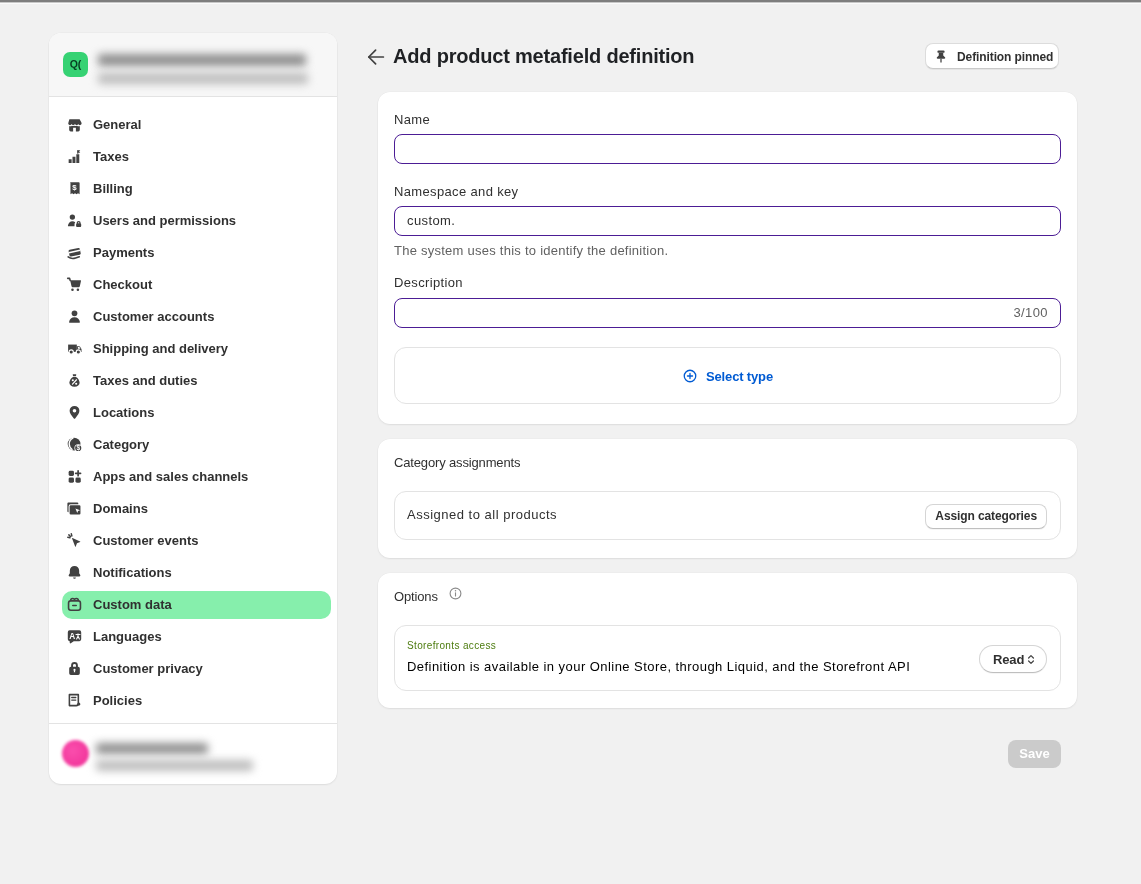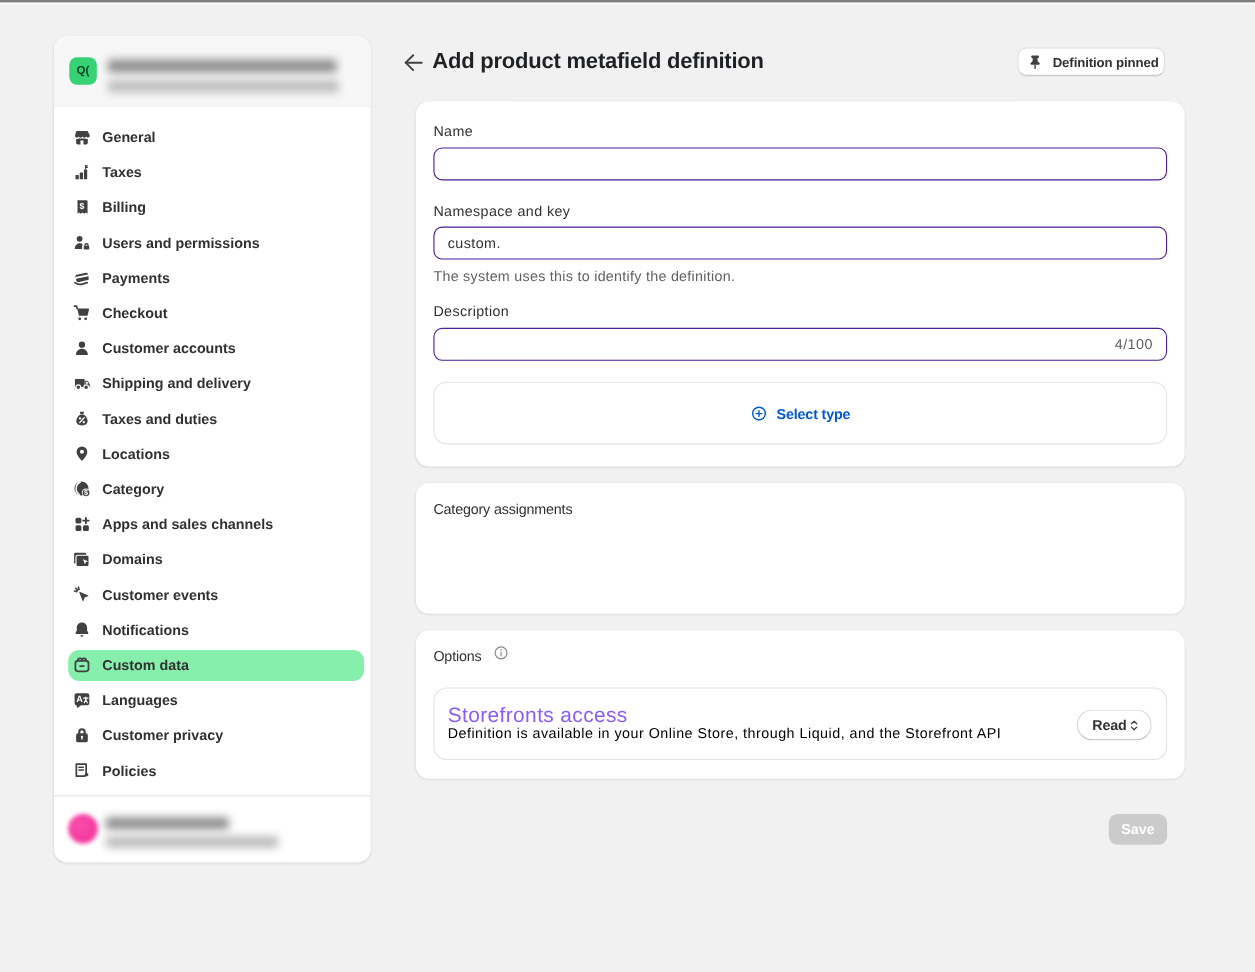--- a/index.html
+++ b/index.html
@@ -35,21 +35,21 @@
 .inp { position:absolute; left:16px; width:667px; height:30px; background:#fff; border:1px solid #4c1d95; border-radius:8px; font-size:13px; color:#303030; line-height:28px; padding:0 12px; letter-spacing:.4px; }
 .helper { position:absolute; left:16px; font-size:13px; color:#616161; letter-spacing:.25px; }
 .innerbox { position:absolute; left:16px; width:667px; border:1px solid #e3e3e3; border-radius:12px; }
 .cardtitle { position:absolute; left:16px; top:16px; font-size:13px; font-weight:normal; letter-spacing:-.15px; color:#303030; }
 #seltype { top:255px; height:57px; text-align:center; }
 #seltype .ct { display:inline-flex; align-items:center; gap:8px; margin-top:20px; color:#005bd3; font-size:13px; font-weight:bold; letter-spacing:-.15px; }
 #assignbox { top:52px; height:49px; }
 #assignbox .t { position:absolute; left:12px; top:15px; font-size:13px; color:#303030; letter-spacing:.5px; }
 #assignbtn { position:absolute; right:13px; top:12px; height:25px; padding:0 9px; background:#fff; border:1px solid #d5d5d5; border-bottom-color:#bfbfbf; border-radius:8px; font-size:12px; font-weight:bold; letter-spacing:-.1px; color:#303030; line-height:23px; box-shadow:0 1px 0 rgba(0,0,0,.04); }
 #optbox { top:52px; height:66px; }
-#optbox .t1 { position:absolute; left:12px; top:14px; font-size:19px; color:#8b5cf6; letter-spacing:.35px; }
+#optbox .t1 { position:absolute; left:12px; top:14px; font-size:10px; color:#4d7c0f; letter-spacing:.35px; }
 #optbox .t2 { position:absolute; left:12px; top:33px; font-size:13px; color:#000000; letter-spacing:.45px; }
 #readbtn { position:absolute; right:13px; top:19px; width:68px; height:28px; background:#fff; border:1px solid #d5d5d5; border-bottom-color:#bfbfbf; border-radius:14px; box-shadow:0 1px 0 rgba(0,0,0,.04); }
 #readbtn span { position:absolute; left:13px; top:6px; font-size:13px; font-weight:bold; letter-spacing:-.15px; color:#303030; }
 #readbtn svg { position:absolute; right:9px; top:7px; }
 #savebtn { left:1008px; top:740px; width:53px; height:28px; background:#cbcbcb; border-radius:8px; color:#fff; font-size:13px; font-weight:bold; text-align:center; line-height:28px; }
 #infoicon { position:absolute; left:70px; top:13px; }
 </style>
 </head>
 <body>
 <div id="page">
@@ -237,28 +237,32 @@
       </svg>
   <span>Definition pinned</span>
 </div>
 <div class="abs card" id="card1">
   <div class="lab" style="top:20px;">Name</div>
   <div class="inp" style="top:42px;"></div>
   <div class="lab" style="top:92px;">Namespace and key</div>
   <div class="inp" style="top:114px;">custom.</div>
   <div class="helper" style="top:151px;">The system uses this to identify the definition.</div>
   <div class="lab" style="top:183px;">Description</div>
-  <div class="inp" style="top:206px; text-align:right; color:#616161;">4/100</div>
+  <div class="inp" style="top:206px; text-align:right; color:#616161;">3/100</div>
   <div class="innerbox" id="seltype"><span class="ct"><svg width="16" height="16" viewBox="0 0 20 20" fill="none" stroke="#005bd3" stroke-width="1.6" stroke-linecap="round">
             <circle cx="10" cy="10" r="7.2"></circle>
             <path d="M10 6.8v6.4M6.8 10h6.4"></path>
           </svg>Select type</span></div>
 </div>
 <div class="abs card" id="card2">
   <div class="cardtitle">Category assignments</div>
+  <div class="innerbox" id="assignbox">
+    <div class="t">Assigned to all products</div>
+    <div id="assignbtn">Assign categories</div>
+  </div>
 </div>
 <div class="abs card" id="card3">
   <div class="cardtitle">Options</div>
   <svg id="infoicon" width="15" height="15" viewBox="0 0 20 20" fill="none" stroke="#8a8a8a" stroke-width="1.5">
         <circle cx="10" cy="10" r="7.2"></circle>
         <path d="M10 9v4.4" stroke-linecap="round"></path>
         <circle cx="10" cy="6.3" r="1" fill="#8a8a8a" stroke="none"></circle>
       </svg>
   <div class="innerbox" id="optbox">
     <div class="t1">Storefronts access</div>

